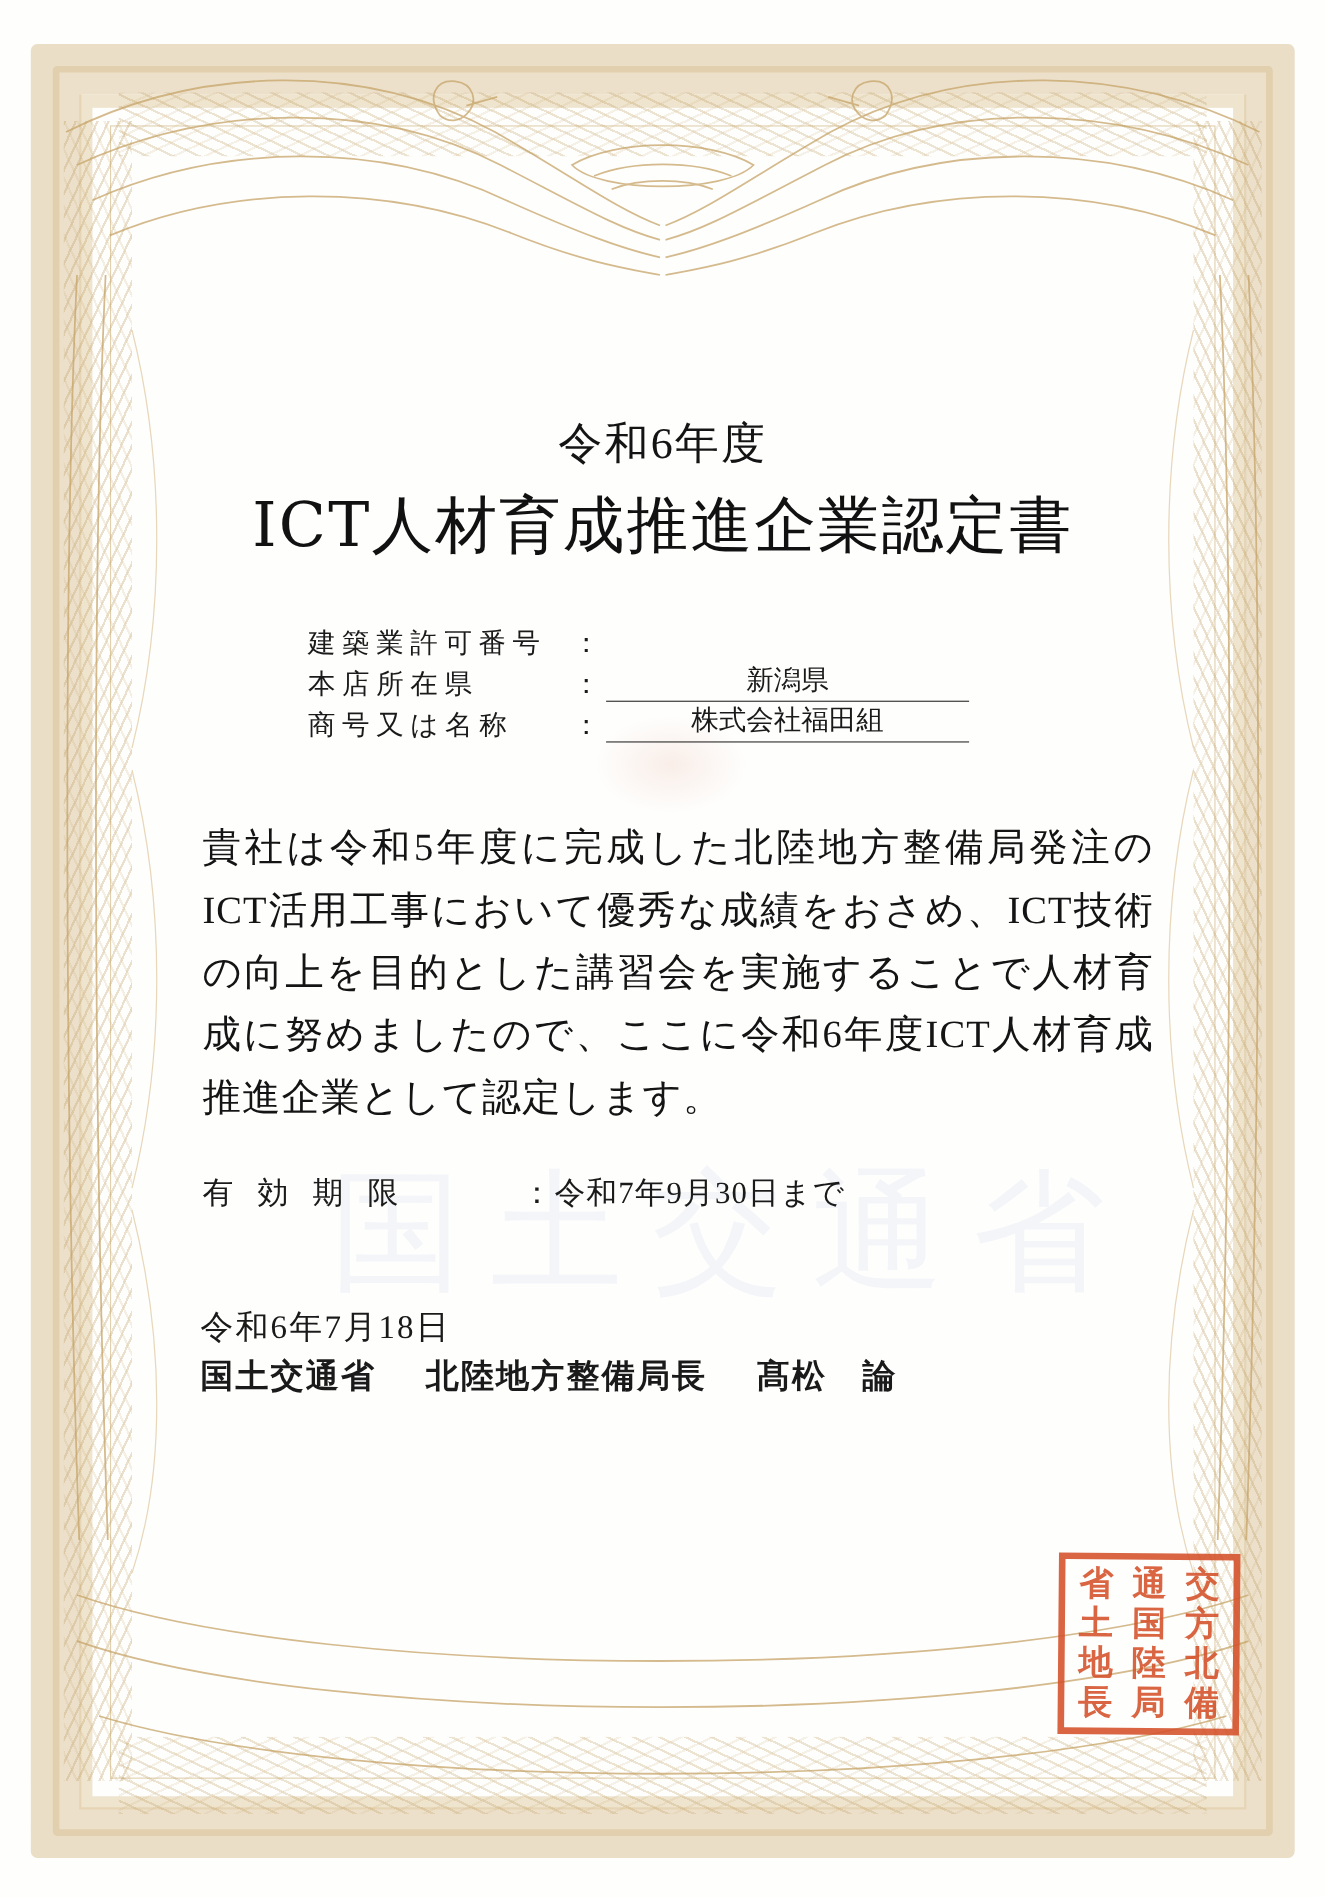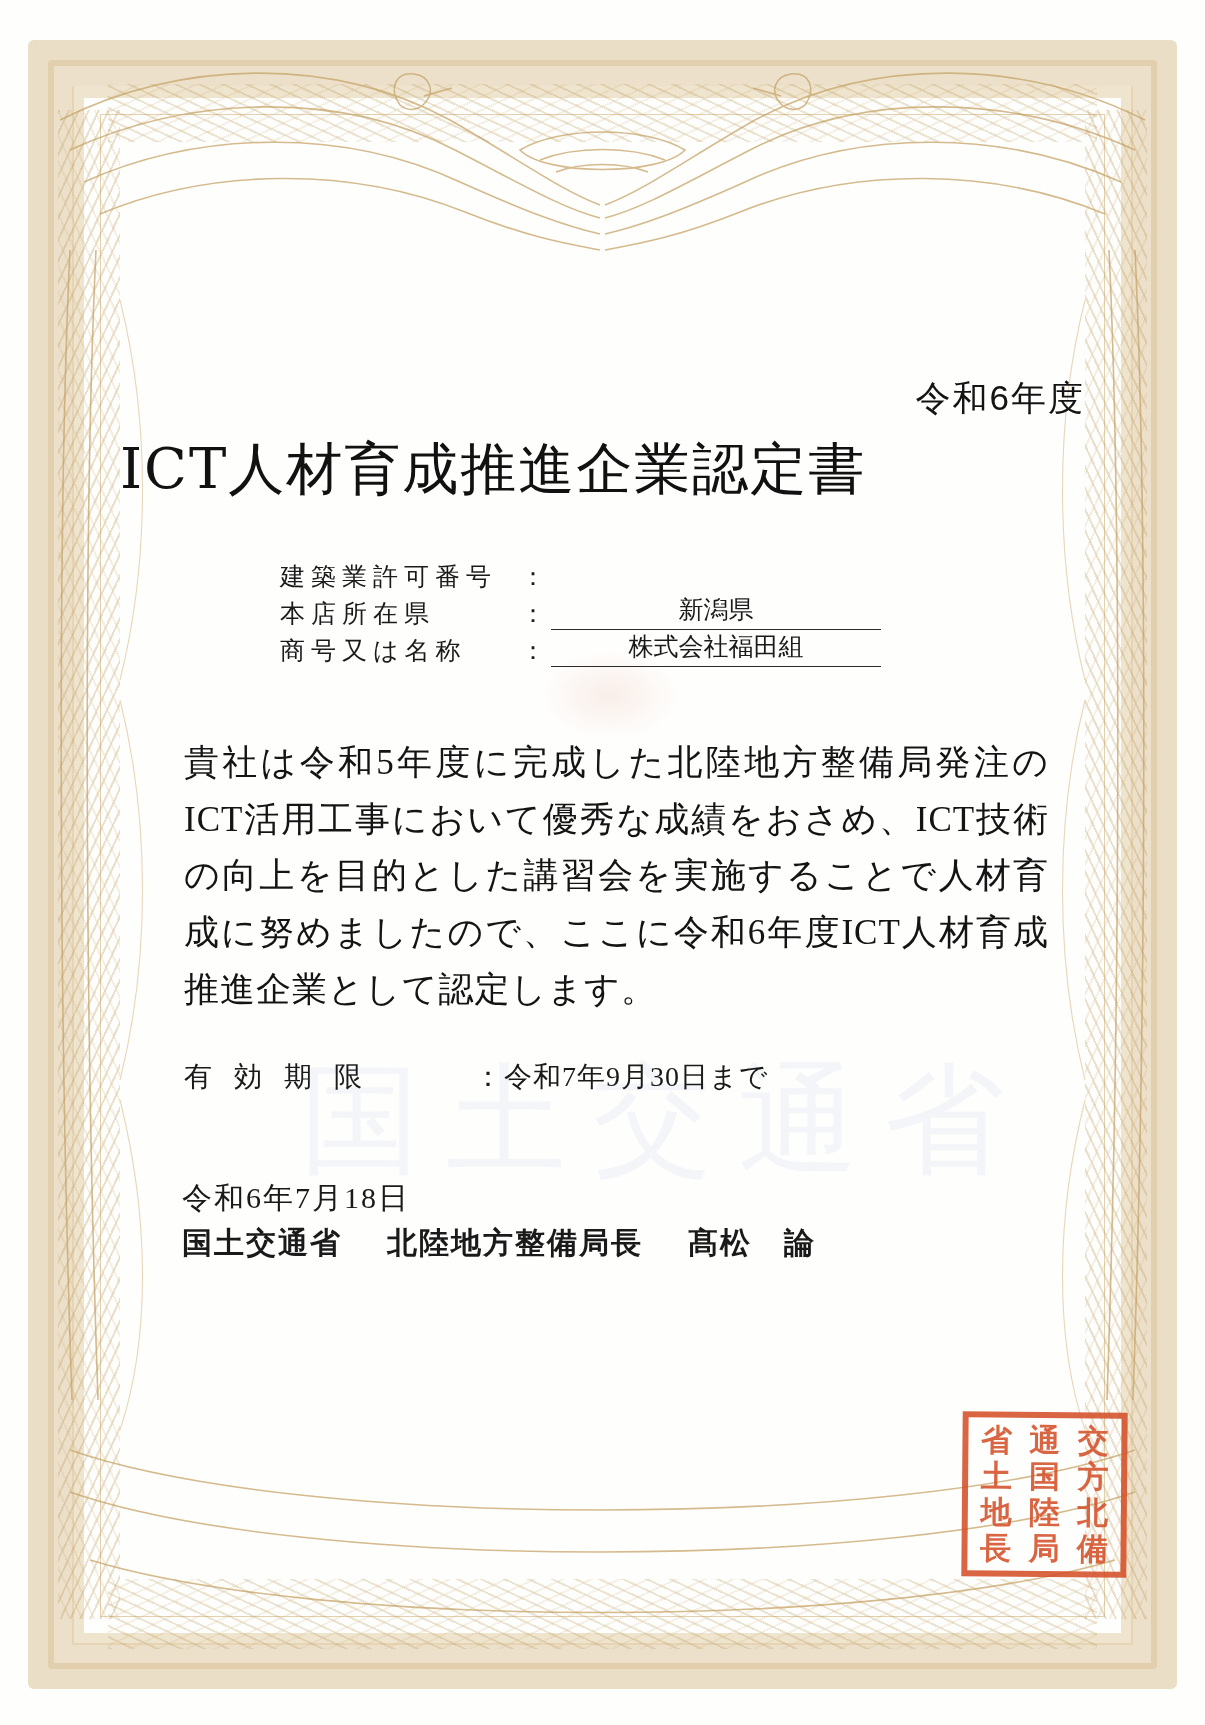--- a/index.html
+++ b/index.html
@@ -98,28 +98,29 @@
 
   
   .content {
     position: absolute;
     left: 120px;
     right: 120px;
     top: 120px;
     bottom: 120px;
   }
   .title-era {
-    text-align: right;
-    font-size: 35px;
+    text-align: center;
+    font-size: 40px;
     letter-spacing: 2px;
     margin-top: 255px;
     color: #141414;
-    font-family: Liberation Sans, sans-serif;
+    font-family: Liberation Serif, serif;
   }
   .title-main {
+    text-align: center;
     font-size: 56px;
     letter-spacing: 2px;
     margin-top: 10px;
     color: #111111;
     font-family: "DejaVu Serif", "Liberation Serif", serif;
   }
 
   .fields {
     margin-top: 52px;
     margin-left: 160px;

